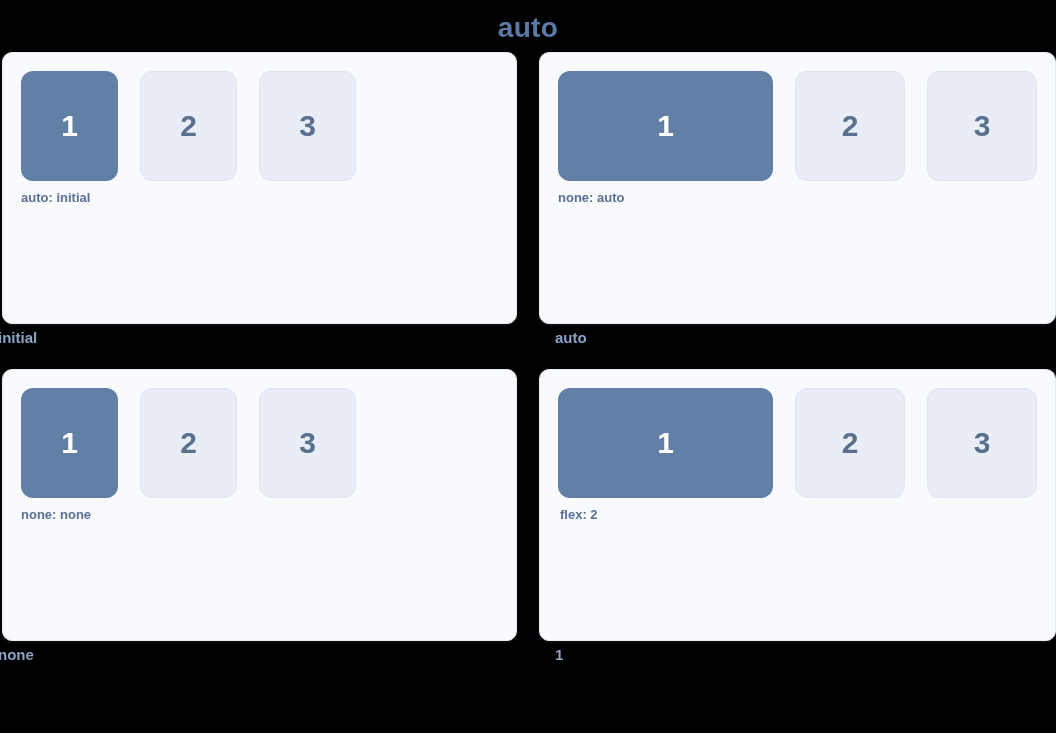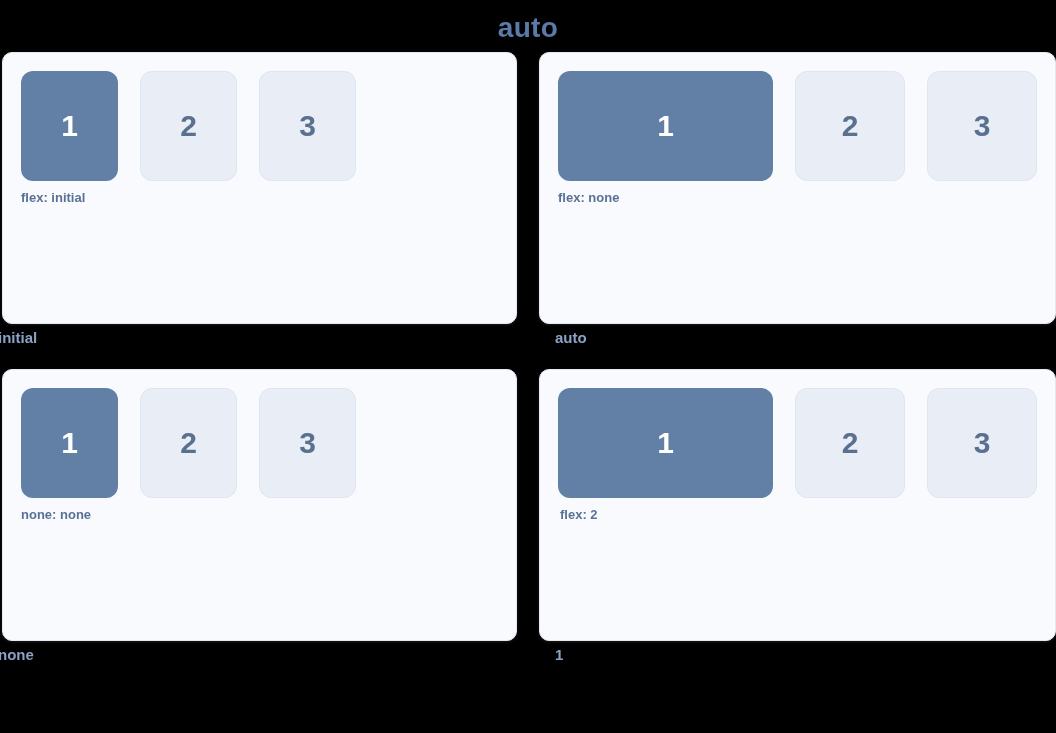--- a/index.html
+++ b/index.html
@@ -119,33 +119,33 @@
 
   <div class="grid">
 
     <div class="demo-cell col-left">
       <div class="card tall">
         <div class="flex-row mode-initial">
           <div class="flex-box primary">1</div>
           <div class="flex-box secondary">2</div>
           <div class="flex-box secondary">3</div>
         </div>
-        <div class="flex-label">flex: initial</div>
+        <div class="flex-label">auto: initial</div>
       </div>
       <div class="caption">initial</div>
     </div>
 
     <div class="demo-cell col-right">
       <div class="card tall">
         <div class="flex-row mode-auto">
           <div class="flex-box primary">1</div>
           <div class="flex-box secondary">2</div>
           <div class="flex-box secondary">3</div>
         </div>
-        <div class="flex-label">flex: none</div>
+        <div class="flex-label">none: auto</div>
       </div>
       <div class="caption">auto</div>
     </div>
 
     <div class="demo-cell col-left">
       <div class="card short">
         <div class="flex-row mode-none">
           <div class="flex-box primary">1</div>
           <div class="flex-box secondary">2</div>
           <div class="flex-box secondary">3</div>

